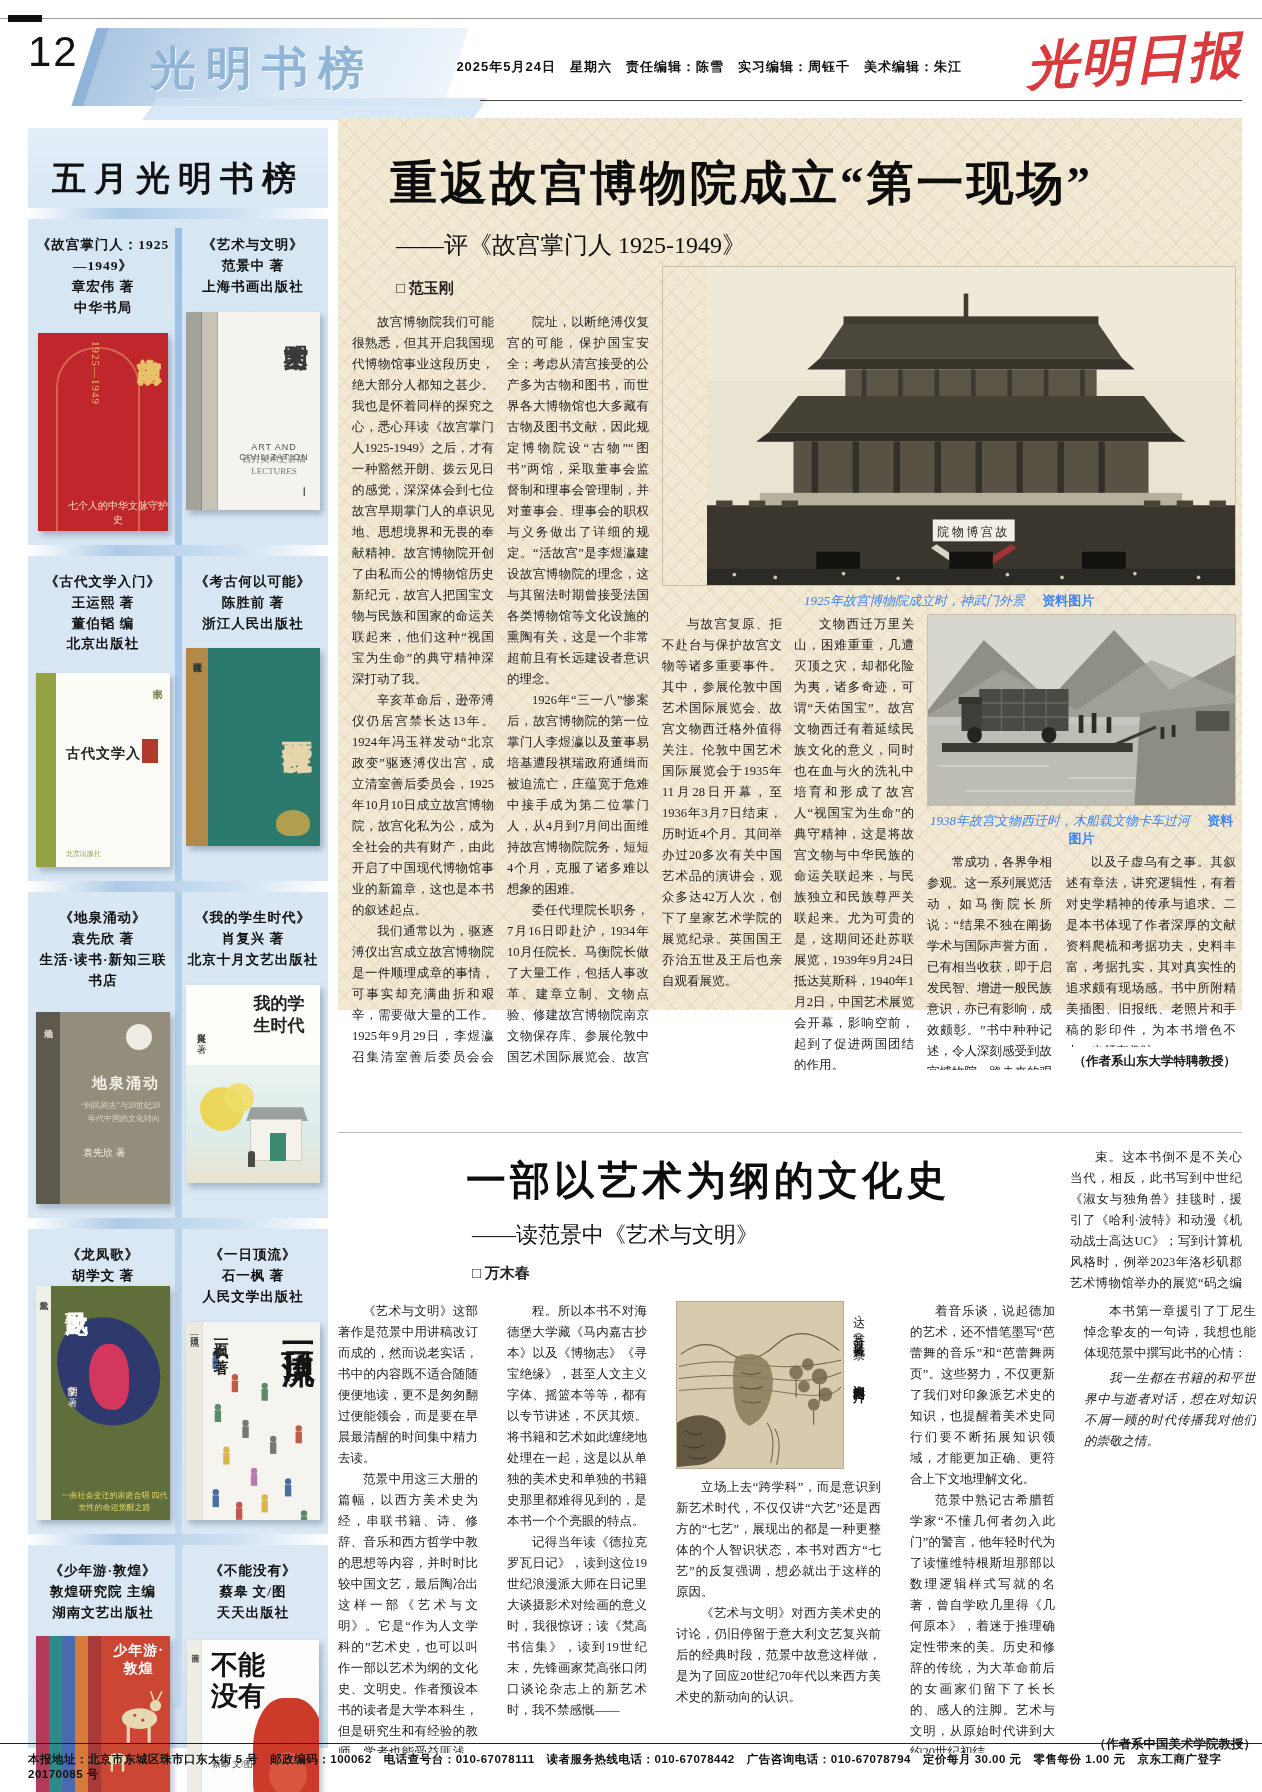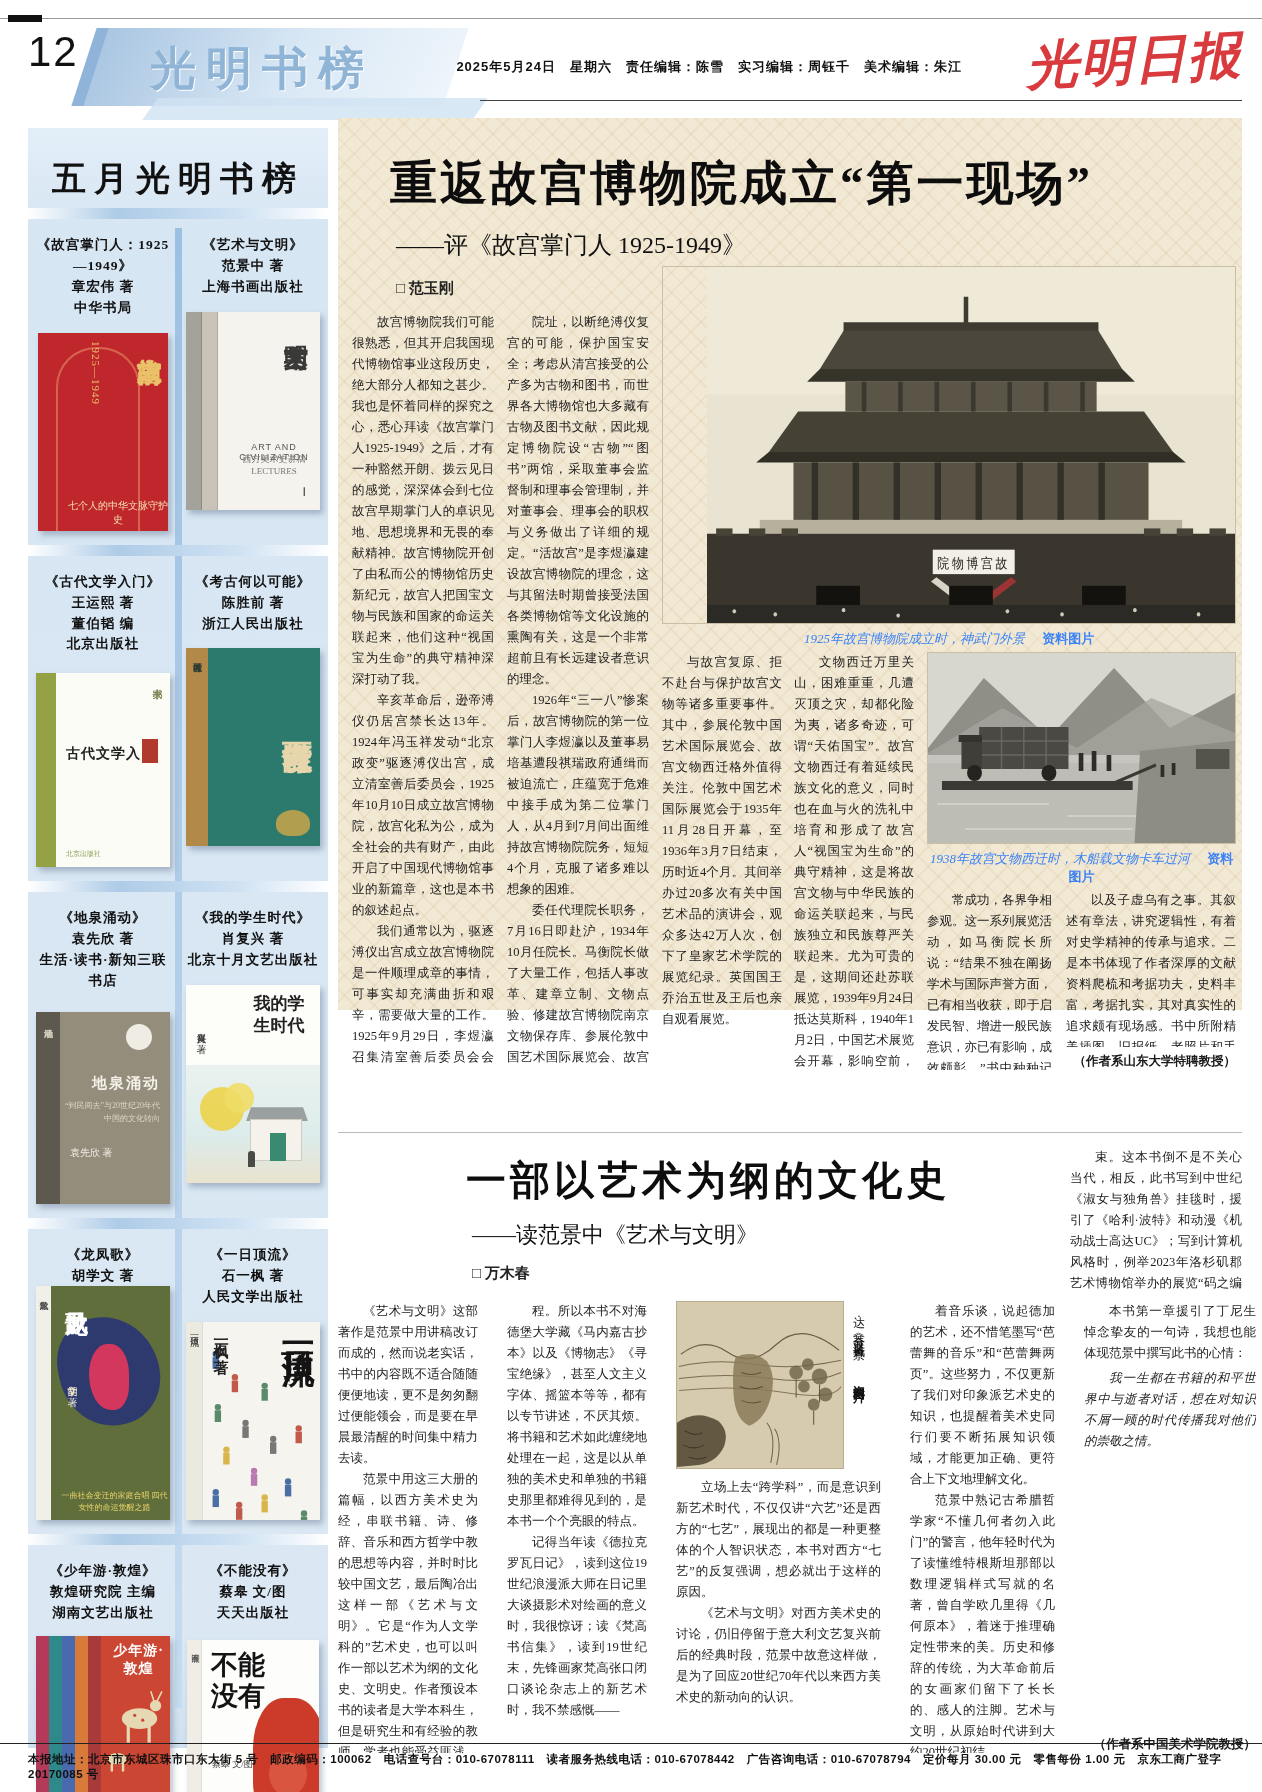--- a/index.html
+++ b/index.html
@@ -57,21 +57,21 @@
   .c3 .ser{position:absolute;right:6px;top:8px;font-size:10px;color:#7c8552;}
   .c3 .t{position:absolute;left:10px;top:72px;font-size:14px;font-weight:bold;color:#222;letter-spacing:1px;}
   .c3 .seal{position:absolute;right:12px;top:66px;width:16px;height:24px;background:#b23a2c;}
   .c3 .foot{position:absolute;left:10px;bottom:8px;font-size:7px;color:#8aa050;}
   .c4{width:145px;height:198px;background:#2c7a6e;display:flex;}
   .c4 .sp{width:22px;background:#b3894a;}
   .c4 .sp span{display:block;margin:8px auto 0;color:#2b3a34;font-size:9px;}
   .c4 .front{flex:1;position:relative;}
   .c4 .t{position:absolute;right:6px;top:10px;height:120px;color:#e7d6ac;font-size:30px;font-weight:bold;line-height:1.1;}
   .c4 .mask{position:absolute;right:10px;bottom:10px;width:34px;height:26px;background:#c9a44a;border-radius:50% 50% 40% 40%;opacity:.85;}
-  .c5{width:136px;height:192px;background:#958d7c;display:flex;}
+  .c5{width:136px;height:192px;background:#958d7c;display:flex;gap:13px;}
   .c5 .sp{width:24px;background:#5e594e;}
   .c5 .sp span{display:block;margin:10px auto 0;color:#d8d2c2;font-size:9px;}
   .c5 .front{flex:1;position:relative;}
   .c5 .circ{position:absolute;right:18px;top:12px;width:26px;height:26px;border-radius:50%;background:#efece3;}
   .c5 .t{position:absolute;right:10px;top:62px;color:#f4f1e8;font-size:15px;font-weight:bold;letter-spacing:2px;}
   .c5 .sub{position:absolute;right:10px;top:88px;color:#ddd8c8;font-size:8px;line-height:1.6;text-align:right;}
   .c5 .a{position:absolute;left:10px;bottom:44px;color:#efece3;font-size:10px;}
   .c6{width:142px;height:198px;background:#fdfdfa;}
   .c6 .t{position:absolute;right:8px;top:8px;font-size:17px;font-weight:bold;color:#222;width:66px;line-height:1.3;text-align:center;}
   .c6 .a{position:absolute;left:8px;top:10px;font-size:10px;color:#333;height:70px;}
@@ -117,21 +117,21 @@
       background-image:repeating-linear-gradient(45deg,rgba(200,170,120,.14) 0 2px,transparent 2px 14px),
                        repeating-linear-gradient(-45deg,rgba(200,170,120,.14) 0 2px,transparent 2px 14px);}
   .art1 h1{position:relative;margin:0;padding:34px 0 0 52px;font-size:47px;letter-spacing:3px;color:#0d0d0d;font-weight:bold;}
   .art1 .sub{position:relative;margin:14px 0 0 58px;font-size:24px;color:#111;}
   .byline{position:relative;margin:18px 0 0 58px;font-size:15px;font-weight:bold;color:#222;}
   .a-body{position:relative;display:flex;gap:13px;padding:14px 6px 0 14px;height:772px;box-sizing:border-box;}
   .tcol{font-size:12.5px;line-height:21px;text-align:justify;overflow:hidden;color:#1c1c1c;}
   .tcol p{margin:0;text-indent:2em;}
   .w142{width:142px;flex:none;}
   .rblock{flex:1;display:flex;flex-direction:column;min-width:0;}
-  .photo1{margin-top:-46px;height:358px;border:1px solid #c9bfa4;box-sizing:border-box;padding-left:44px;}
+  .photo1{margin-top:-46px;height:320px;border:1px solid #c9bfa4;box-sizing:border-box;padding-left:44px;}
   .photo1 svg,.photo2 svg,.fig svg{display:block;width:100%;height:100%;}
   .capt{font-size:13px;text-align:center;padding:6px 0 4px;color:#3b82f6;font-style:italic;}
   .capt b{font-style:normal;font-weight:bold;margin-left:14px;}
   .lowrow{display:flex;gap:13px;flex:1;min-height:0;}
   .twocol{display:flex;gap:12px;width:252px;flex:none;}
   .w120{width:120px;flex:none;}
   .rsub{flex:1;display:flex;flex-direction:column;min-width:0;}
   .photo2{height:192px;border:1px solid #c9bfa4;box-sizing:border-box;}
   .abrow{display:flex;gap:14px;flex:1;min-height:0;}
   .colA{flex:1;}

